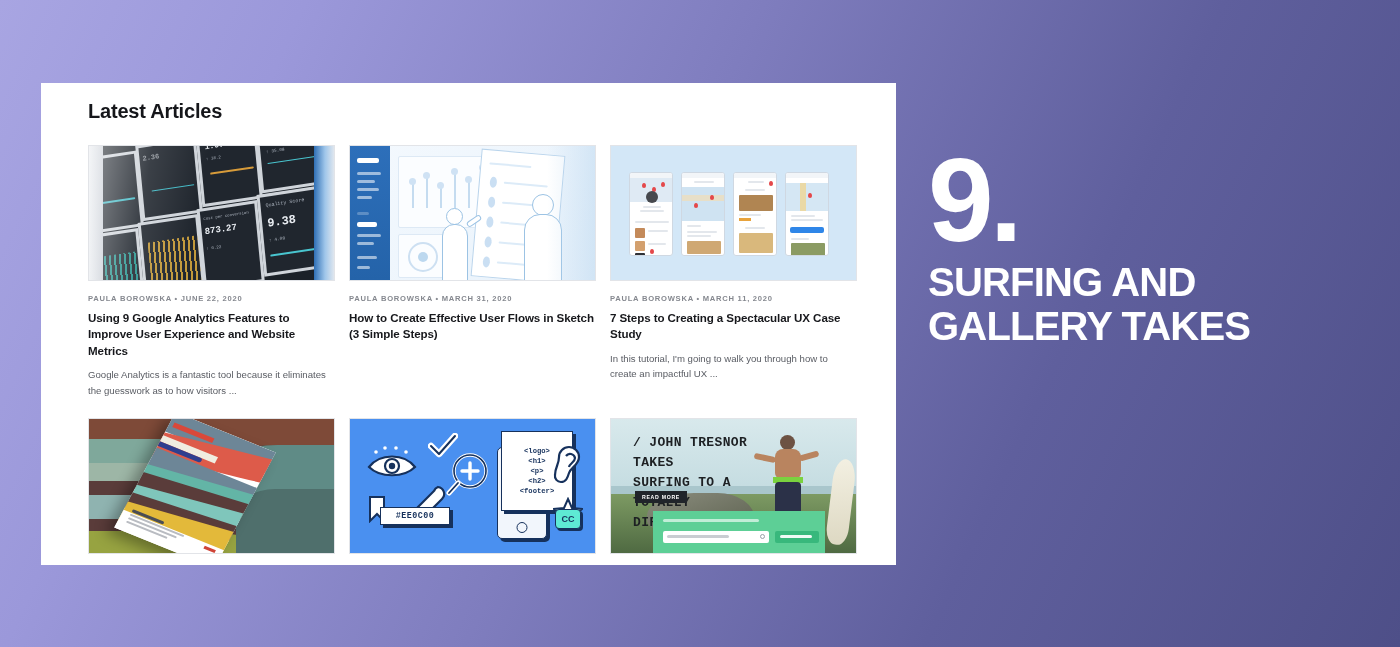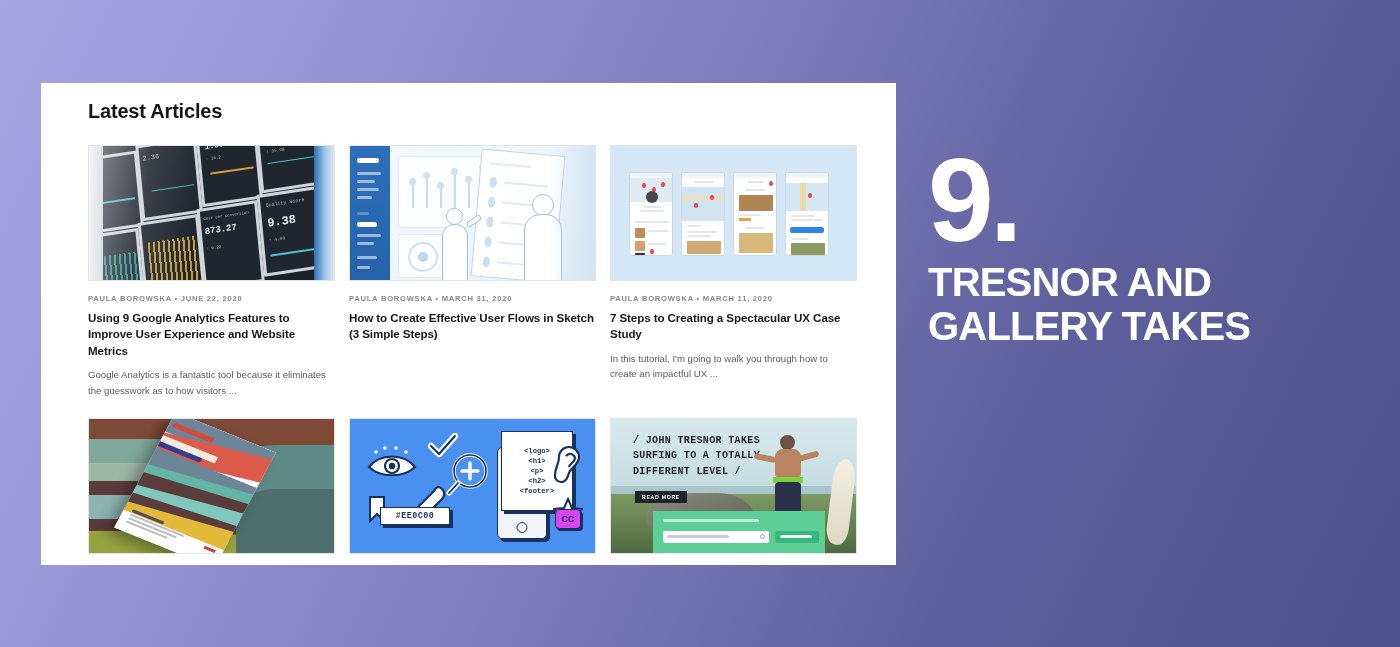--- a/index.html
+++ b/index.html
@@ -141,39 +141,39 @@
     box-shadow: 3px 3px 0 #16315c;
   }
   .t-a11y .hex {
     position:absolute; left:30px; bottom:28px; width:70px; height:18px;
     background:#fff; border:1.4px solid #16315c; box-shadow: 3px 3px 0 #16315c;
     display:flex; align-items:center; justify-content:center;
   }
   .t-a11y .hex span { font-family:"Liberation Mono", monospace; font-size:8.4px; font-weight:bold; color:#16315c; letter-spacing:.5px;}
   .t-a11y .cc {
     position:absolute; right:14px; bottom:24px; width:26px; height:20px;
-    background:#d946ef; border:1.4px solid #16315c; border-radius:4px; box-shadow:2px 2px 0 #16315c;
+    background:#5eead4; border:1.4px solid #16315c; border-radius:4px; box-shadow:2px 2px 0 #16315c;
     display:flex; align-items:center; justify-content:center;
     font-size:9px; font-weight:bold; color:#16315c; font-family:"Liberation Sans",sans-serif;
   }
 
   
   .t-surf { background: linear-gradient(180deg,#cfe5ea 0%, #bcd7de 38%, #6f8a5e 58%, #4d6640 100%); }
   .t-surf .sky { position:absolute; left:0; top:0; right:0; height:58%; background: linear-gradient(180deg,#d8e9ec,#c3dbe0); }
   .t-surf .sea { position:absolute; left:0; top:50%; right:0; height:12%; background:#a9c6cc; }
   .t-surf .land { position:absolute; left:0; bottom:0; right:0; height:44%; background: linear-gradient(180deg,#7d9a63,#4f6a42); }
   .t-surf .rock {
     position:absolute; left:36px; bottom:18px; width:108px; height:42px;
     background: linear-gradient(160deg,#8b8d7e,#5a5f4d);
     border-radius: 48% 38% 30% 46% / 60% 70% 40% 36%;
   }
   .t-surf .hero-txt { position:absolute; left:22px; top:14px; width:150px; }
   .t-surf .hero-txt b {
     display:block; font-family:"Liberation Mono", monospace;
-    font-size:10px; font-weight:bold; color:#1d2023; line-height:1.55; letter-spacing:.35px;
+    font-size:13px; font-weight:bold; color:#1d2023; line-height:1.55; letter-spacing:.35px;
   }
   .t-surf .readmore {
     position:absolute; left:24px; top:72px; padding:3px 7px;
     background:#20242a; color:#fff; font-size:5.2px; letter-spacing:.7px; font-weight:bold;
   }
   .t-surf .surfer { position:absolute; right:42px; top:16px; width:48px; height:108px; }
   .t-surf .board-s {
     position:absolute; right:4px; top:40px; width:22px; height:86px;
     background: linear-gradient(170deg,#f3f0e2,#ddd8c2);
     border-radius: 50% 50% 46% 46% / 26% 26% 20% 20%;
@@ -540,16 +540,16 @@
       <div class="headline"></div>
       <div class="excerpt"></div>
     </div>
 
   </div>
 </div>
 
 <div class="promo">
   <div class="num">9.</div>
   <div class="ttl">
-    <div>TRESNOR AND</div>
+    <div>SURFING AND</div>
     <div>GALLERY TAKES</div>
   </div>
 </div>
 
 </body></html>

